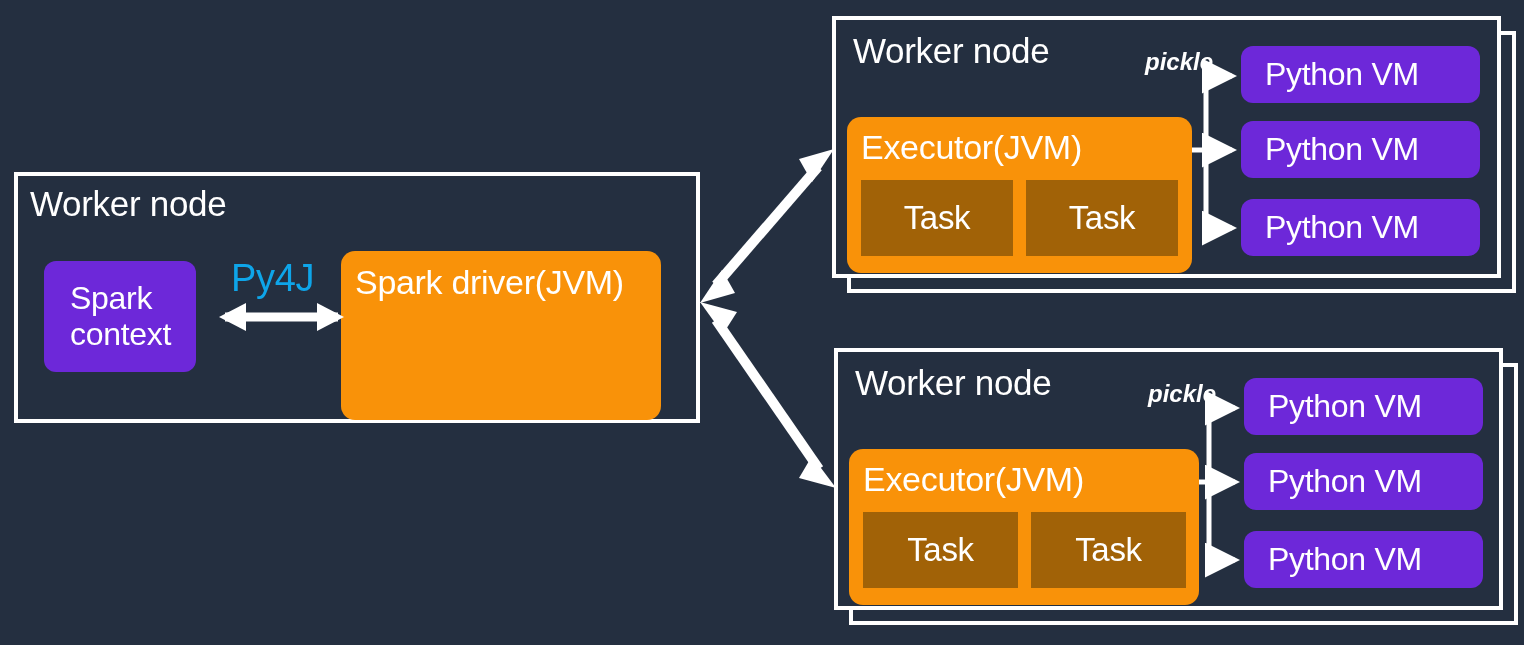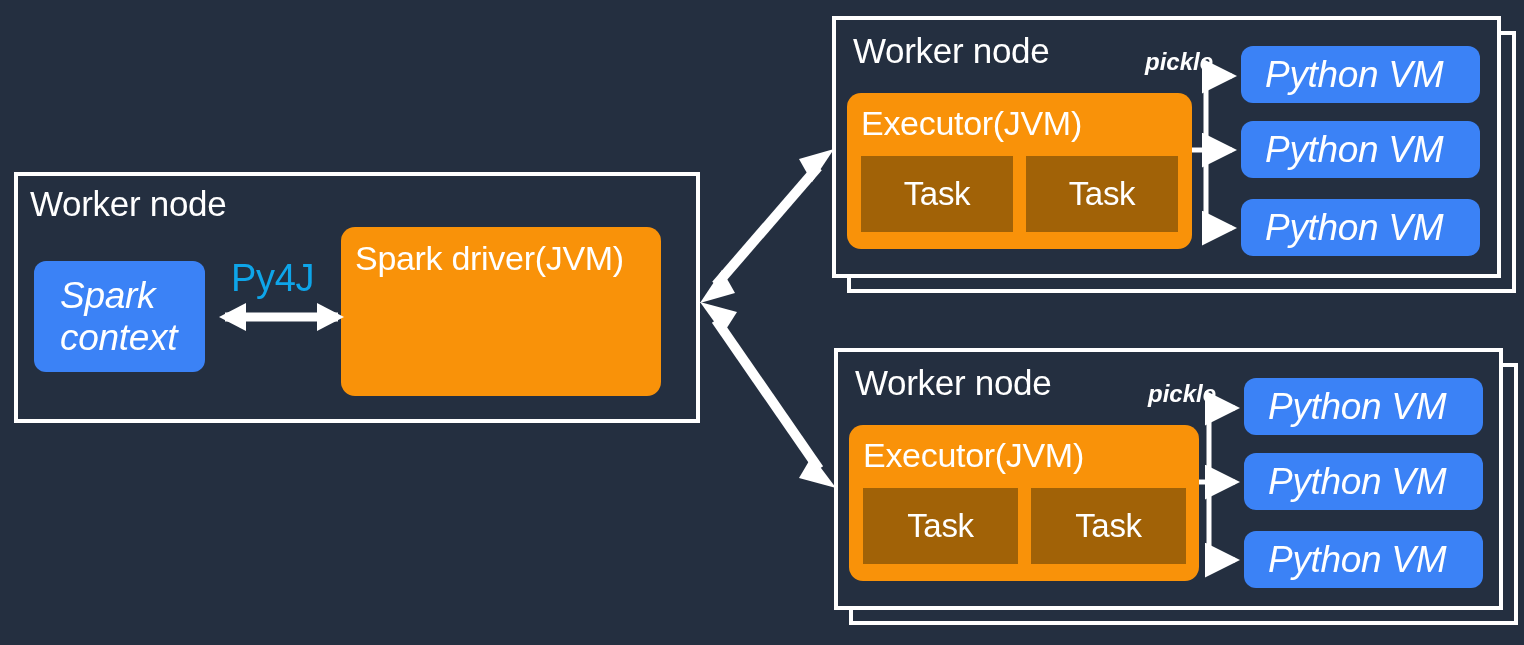--- a/index.html
+++ b/index.html
@@ -34,20 +34,21 @@
     line-height: 1;
     white-space: nowrap;
     letter-spacing: -0.3px;
   }
 
   .orange-box {
     background: #f99209;
     border-radius: 14px;
     box-sizing: border-box;
     overflow: hidden;
+    margin-top: 24px;
   }
   .orange-box .ob-title {
     position: absolute;
     left: 14px;
     color: #ffffff;
     font-size: 34px;
     line-height: 1;
     white-space: nowrap;
     letter-spacing: -0.3px;
   }
@@ -57,29 +58,28 @@
     box-sizing: border-box;
     color: #ffffff;
     display: flex;
     align-items: center;
     justify-content: center;
     font-size: 33px;
     letter-spacing: -0.3px;
   }
 
   .green-box {
-    background: #3b82f6;
+    background: #6d28d9;
     border-radius: 12px;
     box-sizing: border-box;
     color: #ffffff;
     display: flex;
     align-items: center;
-    font-size: 37px;
-    letter-spacing: -0.3px;
-    font-style: italic;
+    font-size: 32px;
+    letter-spacing: -0.3px;
   }
   .green-box.padded { padding-left: 24px; }
   .green-box.multiline {
     flex-direction: column;
     align-items: flex-start;
     justify-content: center;
     line-height: 1.12;
     padding-left: 26px;
   }
 
@@ -111,21 +111,21 @@
 </style>
 </head>
 <body>
 
 <div id="stage">
 
   <div class="abs node-frame" style="left:14px; top:172px; width:686px; height:251px;"></div>
 
   <div class="node-title" style="left:30px; top:186px;">Worker node</div>
 
-  <div class="abs green-box multiline" style="left:34px; top:261px; width:171px; height:111px;">
+  <div class="abs green-box multiline" style="left:44px; top:261px; width:152px; height:111px;">
     <span>Spark</span>
     <span>context</span>
   </div>
 
   <div class="label-plain" style="left:231px; top:259px;">Py4J</div>
 
   <div class="abs orange-box" style="left:341px; top:227px; width:320px; height:169px;">
     <div class="ob-title" style="top:14px;">Spark driver(JVM)</div>
   </div>
 

